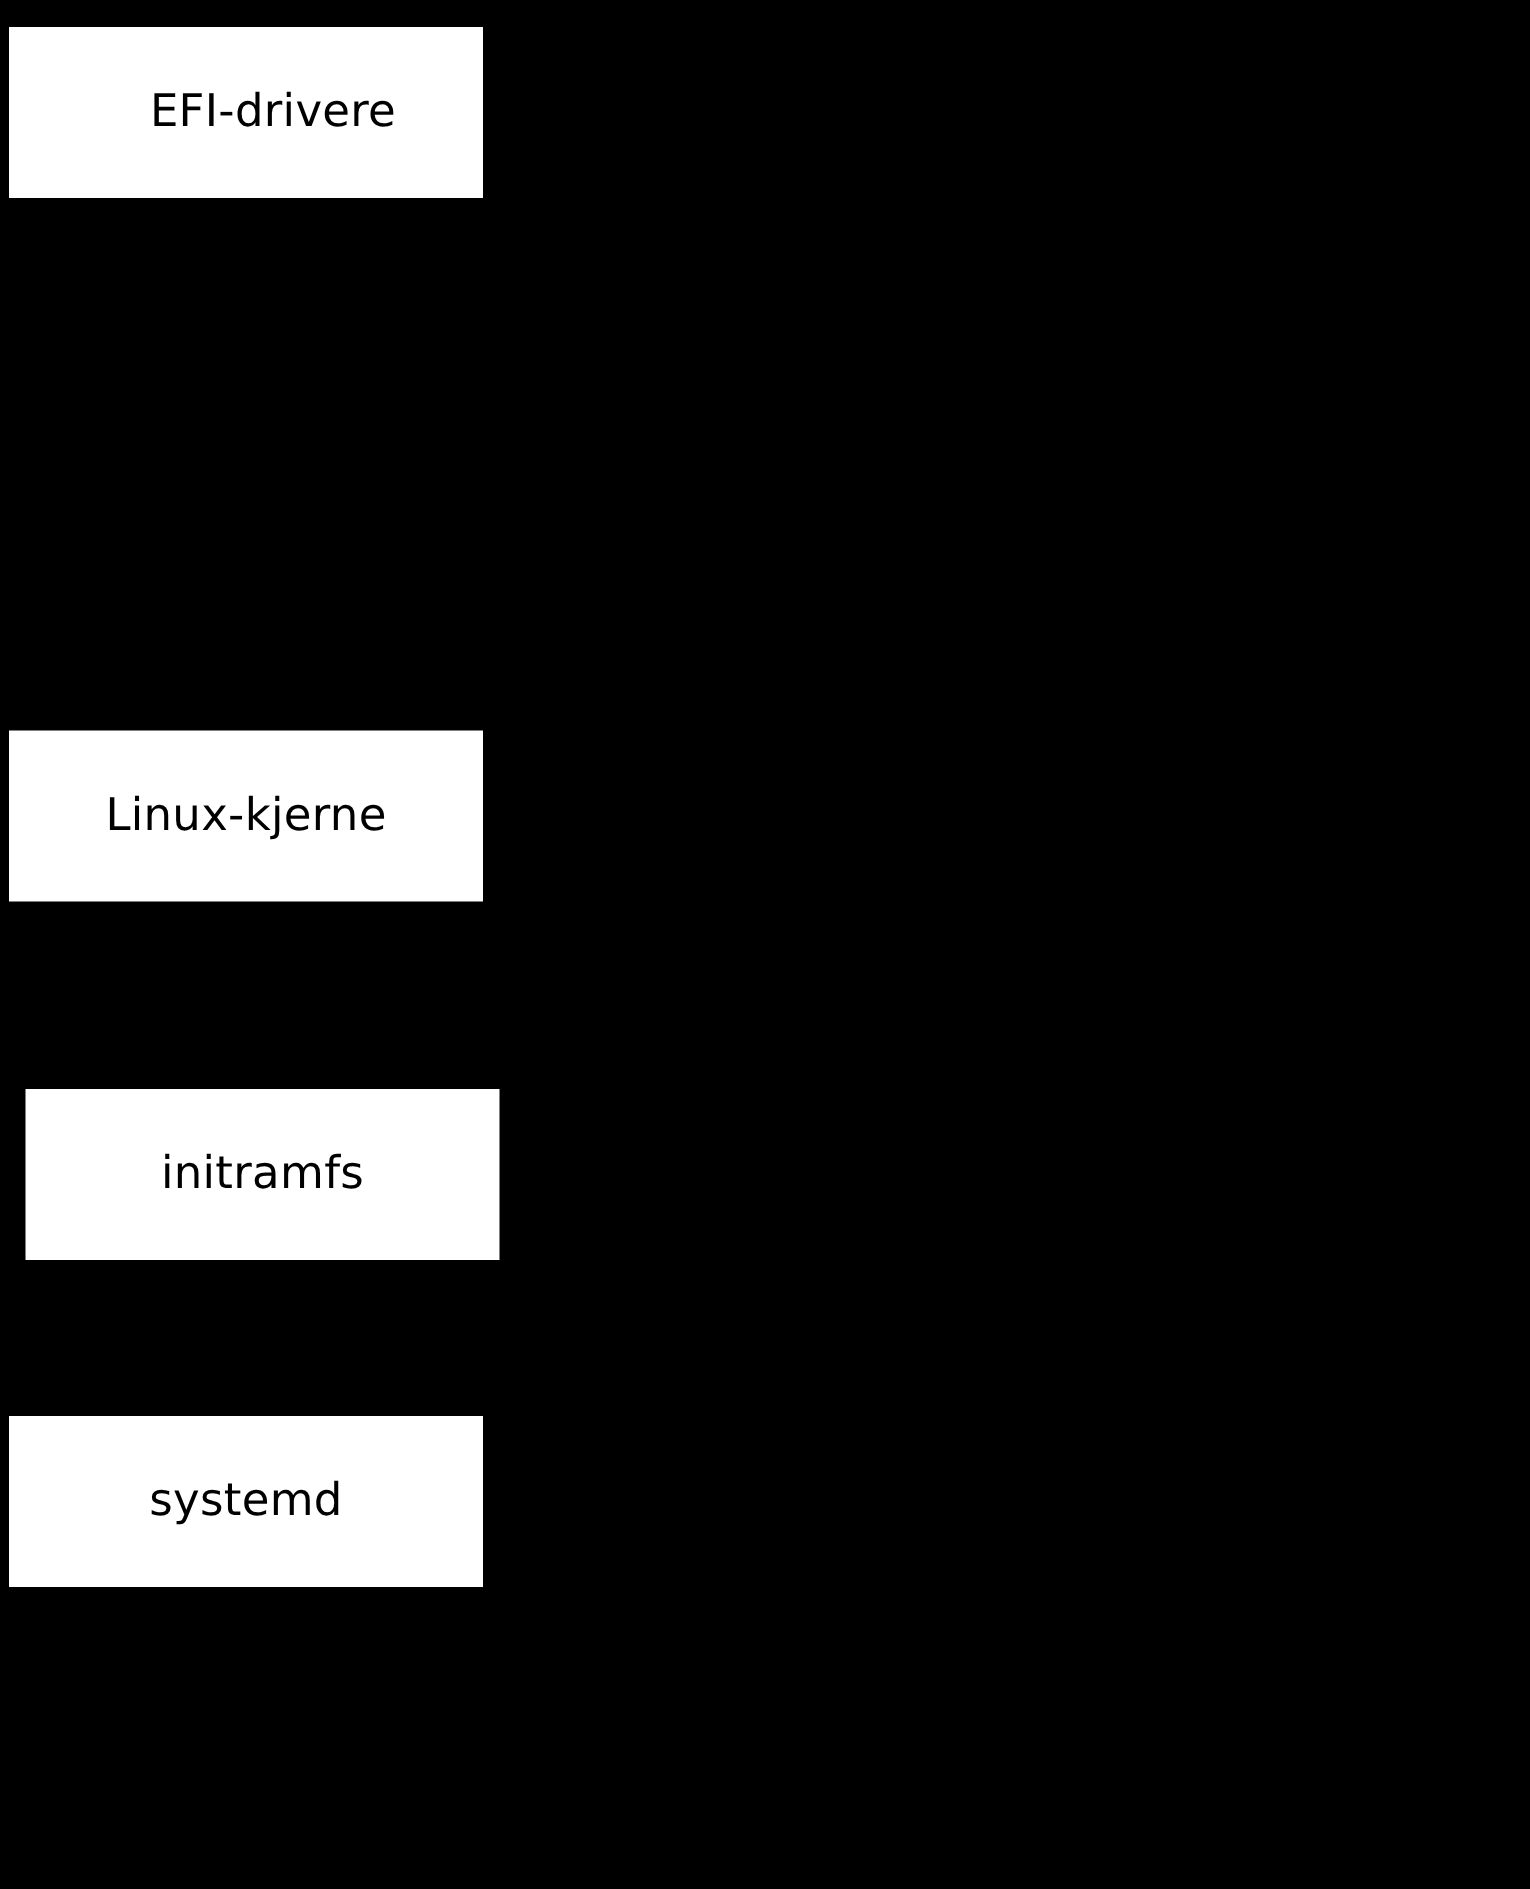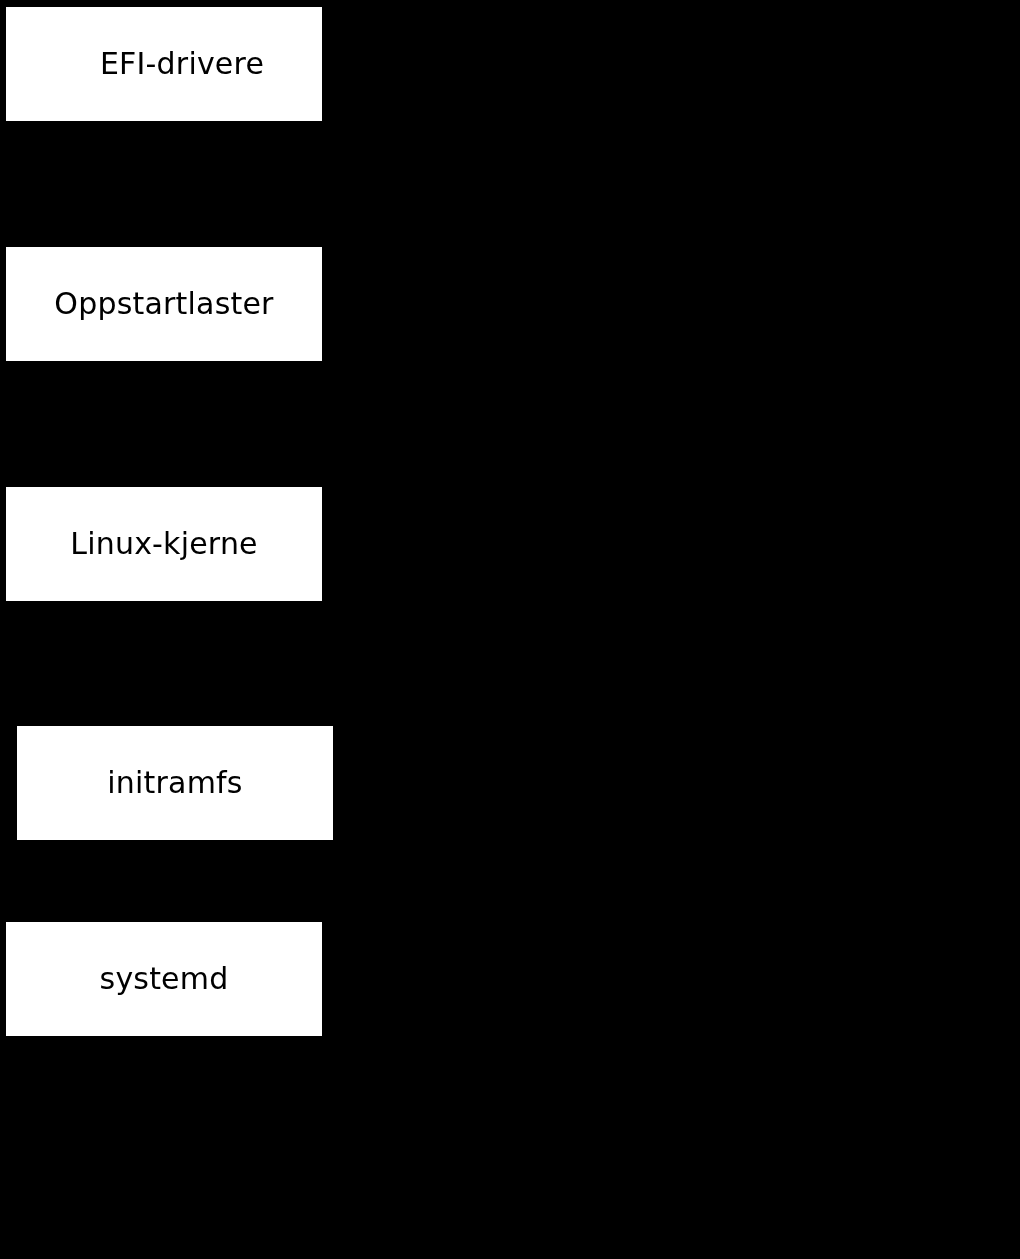--- a/index.html
+++ b/index.html
@@ -34,38 +34,35 @@
     font-size: 30px;
     font-weight: 400;
     line-height: 1;
     color: #000000;
     letter-spacing: 0.2px;
     white-space: nowrap;
     text-align: center;
   }
 
   
-  #box-0 { top: 7px; padding-left: 36px; }
+  #box-0 { top: 18px; padding-left: 36px; }
   #box-1 { top: 247px; }
   #box-2 { top: 487px; }
   #box-3 { top: 726px; margin-left: 11px; }
-  #box-4 { top: 922px; }
+  #box-4 { top: 944px; }
 </style>
 </head>
 <body>
 
 <div id="canvas">
 
   <div class="stage-box" id="box-0">
     <span class="stage-label">EFI-drivere</span>
   </div>
 
-  <div class="stage-box" id="box-1">
-    <span class="stage-label">Oppstartlaster</span>
-  </div>
 
   <div class="stage-box" id="box-2">
     <span class="stage-label">Linux-kjerne</span>
   </div>
 
   <div class="stage-box" id="box-3">
     <span class="stage-label">initramfs</span>
   </div>
 
   <div class="stage-box" id="box-4">

